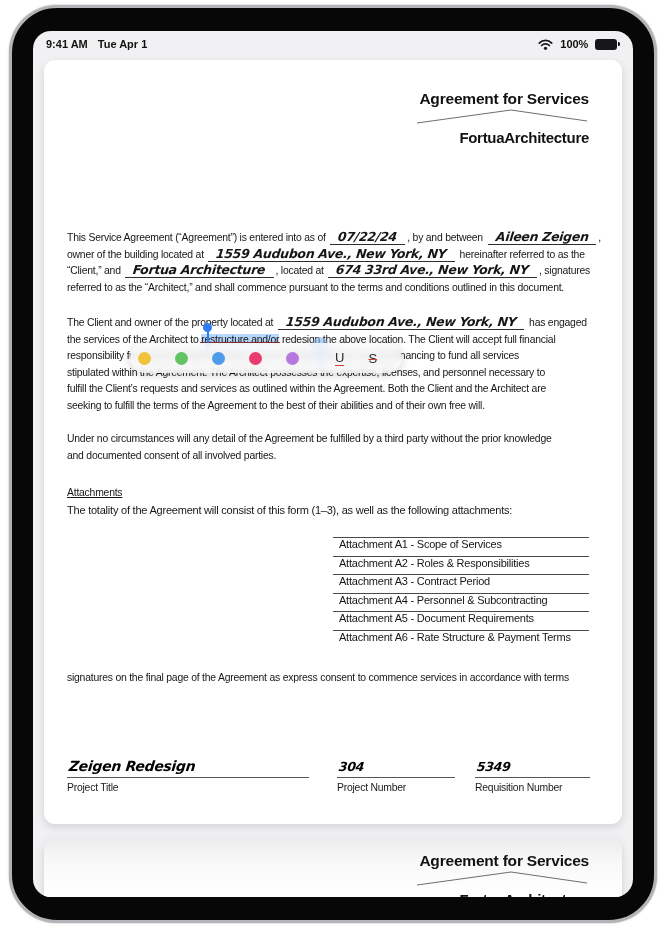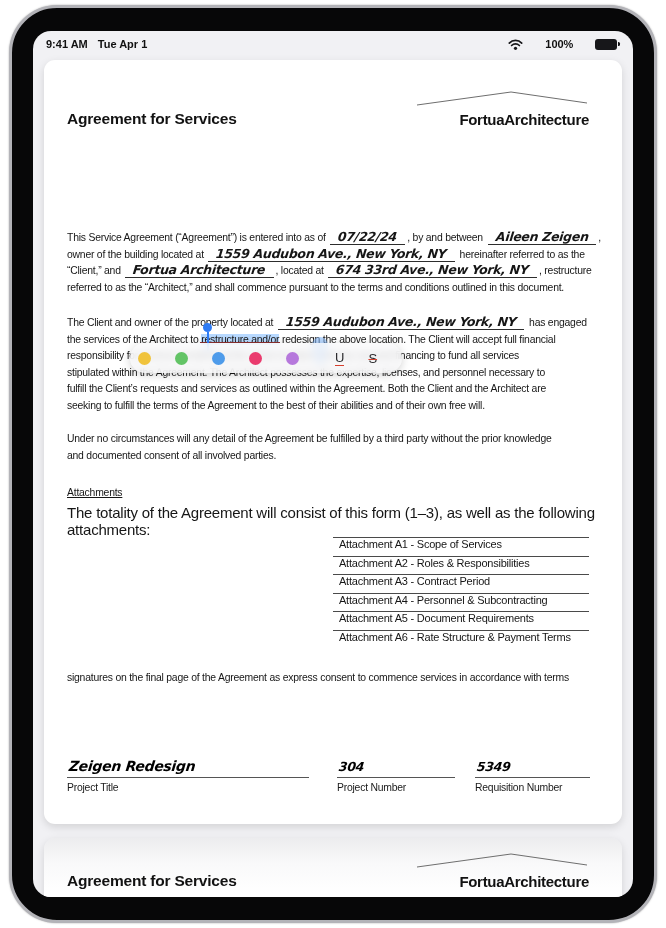--- a/index.html
+++ b/index.html
@@ -10,52 +10,52 @@
   .device{position:absolute;left:9px;top:5px;width:642px;height:912px;background:#070708;
           border:3px solid #b3b3b8;border-radius:48px;box-shadow:0 0 2px rgba(0,0,0,.35);}
   .screen{position:absolute;left:33px;top:31px;width:600px;height:866px;background:#f1f1f4;
           border-radius:18px;overflow:hidden;}
 
   
   .status-bar{position:absolute;left:0;top:0;width:100%;height:26px;display:flex;
               justify-content:space-between;align-items:center;padding:0 13px;box-sizing:border-box;
               font-size:11px;font-weight:600;color:#111;}
   .sb-left span{margin-right:10px;}
-  .sb-right{display:flex;align-items:center;gap:22px;}
+  .sb-right{display:flex;align-items:center;gap:7px;}
   .batt{display:inline-flex;align-items:center;}
   .batt-body{width:22px;height:11px;background:#17171a;border-radius:3px;}
   .batt-tip{width:1.6px;height:4px;background:#17171a;border-radius:0 1.5px 1.5px 0;margin-left:1px;}
 
   
   .page{position:absolute;left:11px;width:578px;background:#fff;box-shadow:0 3px 9px rgba(0,0,0,.13);}
   .page1{top:29px;height:764px;border-radius:11px;}
   .page2{top:807px;height:100px;border-radius:11px 11px 0 0;
          background:linear-gradient(180deg,#ececee 0,#f9f9fa 26px,#fff 55px);}
 
-  .doc-header{position:absolute;left:23px;right:33px;display:flex;justify-content:space-between;align-items:flex-end;}
+  .doc-header{position:absolute;left:23px;right:33px;display:flex;justify-content:space-between;align-items:flex-end;flex-direction:column;}
   .page1 .doc-header{top:30px;}
   .page2 .doc-header{top:14px;}
   .doc-title{font-size:15.5px;font-weight:700;letter-spacing:-.2px;color:#121212;}
   .logo{display:flex;flex-direction:column;align-items:flex-end;}
   .logo-text{font-size:15px;font-weight:700;letter-spacing:-.3px;color:#121212;margin-top:5px;}
   .roof{display:block;}
 
   
   .para{position:absolute;left:23px;right:20px;color:#161616;}
   .tl{height:16.6px;line-height:16.6px;white-space:nowrap;font-size:10.4px;letter-spacing:-.22px;}
   .blank{display:inline-block;border-bottom:1px solid #2d2d2d;padding:0 8px;line-height:12px;height:13px;
          vertical-align:baseline;margin:0 2px;}
   .hw{font-family:"DejaVu Sans",sans-serif;font-style:italic;font-weight:700;font-size:12.5px;
       letter-spacing:-.3px;display:inline-block;transform:skewX(-6deg);white-space:nowrap;}
   .sel{position:relative;background:var(--sel-bg);}
   .sel::after{content:"";position:absolute;left:-1px;right:-1px;top:8px;height:1.6px;background:var(--strike-color);}
 
   .att-heading{position:absolute;left:23px;top:427px;font-size:10.4px;letter-spacing:-.22px;
                text-decoration:underline;color:#161616;}
-  .att-intro{position:absolute;left:23px;top:444px;font-size:15px;letter-spacing:-.22px;color:#161616;}
+  .att-intro{position:absolute;left:23px;top:444px;font-size:11px;letter-spacing:-.22px;color:#161616;}
   .att-table{position:absolute;left:289px;top:477px;width:256px;}
   .att-row{height:17.5px;display:flex;border-top:1px solid #4a4a4a;
            font-size:11px;letter-spacing:-.22px;color:#161616;padding-left:6px;}
 
   
   .fields{position:absolute;top:697px;left:0;right:0;height:56px;}
   .field{position:absolute;top:0;}
   .field-value{border-bottom:1px solid #555;padding:0 2px 3px 2px;min-height:17px;display:flex;align-items:flex-end;}
   .field-value .hw{font-size:12.5px;}
   .field-value.big .hw{font-size:14px;}
@@ -113,21 +113,21 @@
           <svg class="roof" width="174" height="16" viewBox="0 0 174 16">
             <polyline points="2,15 96,2 172,13" fill="none" stroke="#6e6e6e" stroke-width="1"></polyline>
           </svg>
           <div class="logo-text">FortuaArchitecture</div>
         </div>
       </div>
 
       <div class="para" style="top:170px">
           <div class="tl"><span>This Service Agreement (“Agreement”) is entered into as of </span><span class="blank"><span class="hw">07/22/24</span></span><span>, by and between </span><span class="blank"><span class="hw">Aileen Zeigen</span></span><span>,</span></div>
           <div class="tl"><span>owner of the building located at </span><span class="blank"><span class="hw">1559 Audubon Ave., New York, NY</span></span><span> hereinafter referred to as the</span></div>
-          <div class="tl"><span>“Client,” and </span><span class="blank"><span class="hw">Fortua Architecture</span></span><span>, located at </span><span class="blank"><span class="hw">674 33rd Ave., New York, NY</span></span><span>, restructure</span></div>
+          <div class="tl"><span>“Client,” and </span><span class="blank"><span class="hw">Fortua Architecture</span></span><span>, located at </span><span class="blank"><span class="hw">674 33rd Ave., New York, NY</span></span><span>, signatures</span></div>
           <div class="tl"><span>referred to as the “Architect,” and shall commence pursuant to the terms and conditions outlined in this document.</span></div>
         </div>
       <div class="para" style="top:255px">
           <div class="tl"><span>The Client and owner of the property located at </span><span class="blank"><span class="hw">1559 Audubon Ave., New York, NY</span></span><span> has engaged</span></div>
           <div class="tl"><span>the services of the Architect to </span><span class="sel">restructure and/or</span><span> redesign the above location. The Client will accept full financial</span></div>
           <div class="tl"><span>responsibility for services rendered at the above location, and has secured financing to fund all services</span></div>
           <div class="tl"><span>stipulated within the Agreement. The Architect possesses the expertise, licenses, and personnel necessary to</span></div>
           <div class="tl"><span>fulfill the Client’s requests and services as outlined within the Agreement. Both the Client and the Architect are</span></div>
           <div class="tl"><span>seeking to fulfill the terms of the Agreement to the best of their abilities and of their own free will.</span></div>
         </div>

